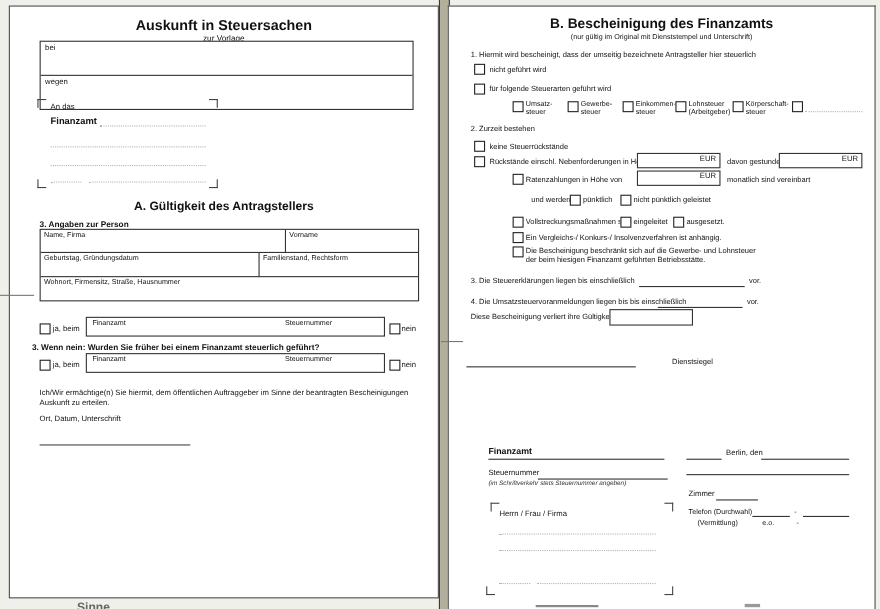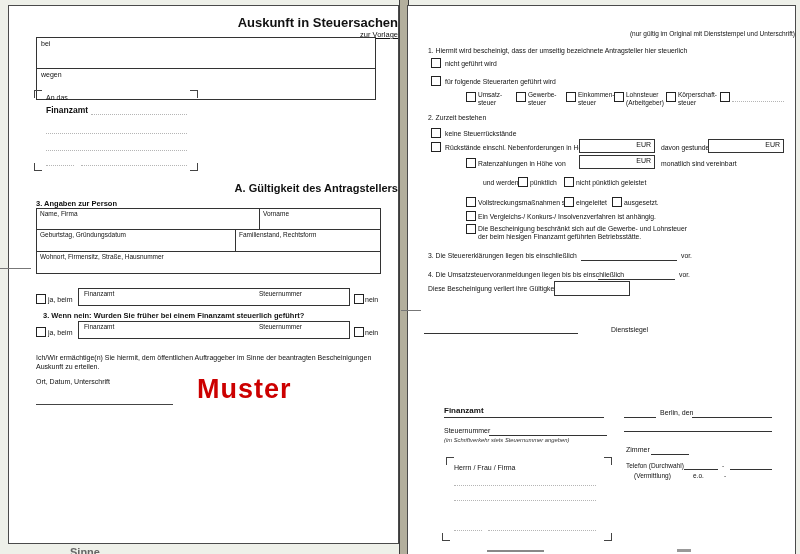--- a/index.html
+++ b/index.html
@@ -7,21 +7,21 @@
   .abs{position:absolute;}
   #canvas{position:relative;width:800px;height:554px;}
   .page{position:absolute;background:#fff;border:1px solid #4a4a4a;}
   #page-left{left:8px;top:5px;width:389px;height:537px;}
   #page-right{left:407px;top:5px;width:387px;height:549px;border-bottom:none;}
   #divider{left:399px;top:0;width:8px;height:554px;background:#b3af9d;border-left:1px solid #3c3c3c;border-right:1px solid #3c3c3c;}
   .t{font-size:7px;line-height:8px;}
   .t65{font-size:6.5px;line-height:7.5px;}
   .t68{font-size:6.8px;line-height:8px;}
   .b{font-weight:bold;}
-  .ctr{width:100%;text-align:right;}
+  .ctr{width:100%;text-align:center;}
   .cb{width:8px;height:8px;border:1px solid #222;background:#fff;}
   .box{border:1px solid #333;background:#fff;}
   .dl{border-bottom:1px dotted #b5b5b5;height:1px;}
   .sl{border-bottom:1px solid #333;height:1px;}
   .crn{width:7px;height:7px;}
   .crn.tl{border-left:1px solid #444;border-top:1px solid #444;}
   .crn.tr{border-right:1px solid #444;border-top:1px solid #444;}
   .crn.bl{border-left:1px solid #444;border-bottom:1px solid #444;}
   .crn.br{border-right:1px solid #444;border-bottom:1px solid #444;}
   .muster{color:#cc0000;font-weight:bold;font-size:27px;letter-spacing:1px;}
@@ -87,40 +87,40 @@
 
     <div class="abs cb" style="left:27px;top:288px;"></div>
     <div class="abs t" style="left:39px;top:290px;">ja, beim</div>
     <div class="abs box" style="left:69px;top:282px;width:270px;height:16px;">
       <span class="abs t65" style="left:5px;top:1px;">Finanzamt</span>
       <span class="abs t65" style="left:180px;top:1px;">Steuernummer</span>
     </div>
     <div class="abs cb" style="left:345px;top:288px;"></div>
     <div class="abs t" style="left:356px;top:290px;">nein</div>
 
-    <div class="abs b" style="left:34px;top:305px;font-size:7.5px;">3. Wenn nein: Wurden Sie früher bei einem Finanzamt steuerlich geführt?</div>
+    <div class="abs b" style="left:20px;top:305px;font-size:7.5px;">3. Wenn nein: Wurden Sie früher bei einem Finanzamt steuerlich geführt?</div>
     <div class="abs cb" style="left:27px;top:321px;"></div>
     <div class="abs t" style="left:39px;top:323px;">ja, beim</div>
     <div class="abs box" style="left:69px;top:315px;width:270px;height:16px;">
       <span class="abs t65" style="left:5px;top:1px;">Finanzamt</span>
       <span class="abs t65" style="left:180px;top:1px;">Steuernummer</span>
     </div>
     <div class="abs cb" style="left:345px;top:321px;"></div>
     <div class="abs t" style="left:356px;top:323px;">nein</div>
 
     <div class="abs t" style="left:27px;top:348px;">Ich/Wir ermächtige(n) Sie hiermit, dem öffentlichen Auftraggeber im Sinne der beantragten Bescheinigungen</div>
     <div class="abs t" style="left:27px;top:357px;">Auskunft zu erteilen.</div>
     <div class="abs t" style="left:27px;top:372px;">Ort, Datum, Unterschrift</div>
     <div class="abs" style="left:27px;top:398px;width:137px;border-bottom:1.5px solid #444;"></div>
 
-    <div class="abs muster" style="left:188px;top:368px;">Muster</div>
   </div>
 
   <div id="page-right" class="page">
 
+    <div class="abs ctr b" style="top:8px;font-size:12.5px;">B. Bescheinigung des Finanzamts</div>
     <div class="abs ctr" style="top:24px;font-size:6.5px;">(nur gültig im Original mit Dienststempel und Unterschrift)</div>
 
     <div class="abs t68" style="left:20px;top:41px;">1. Hiermit wird bescheinigt, dass der umseitig bezeichnete Antragsteller hier steuerlich</div>
     <div class="abs cb" style="left:23px;top:52px;"></div>
     <div class="abs t68" style="left:37px;top:54px;">nicht geführt wird</div>
     <div class="abs cb" style="left:23px;top:70px;"></div>
     <div class="abs t68" style="left:37px;top:72px;">für folgende Steuerarten geführt wird</div>
 
     <div class="abs cb" style="left:58px;top:86px;"></div>
     <div class="abs t65" style="left:70px;top:85px;"><span>Umsatz-</span><br><span>steuer</span></div>

